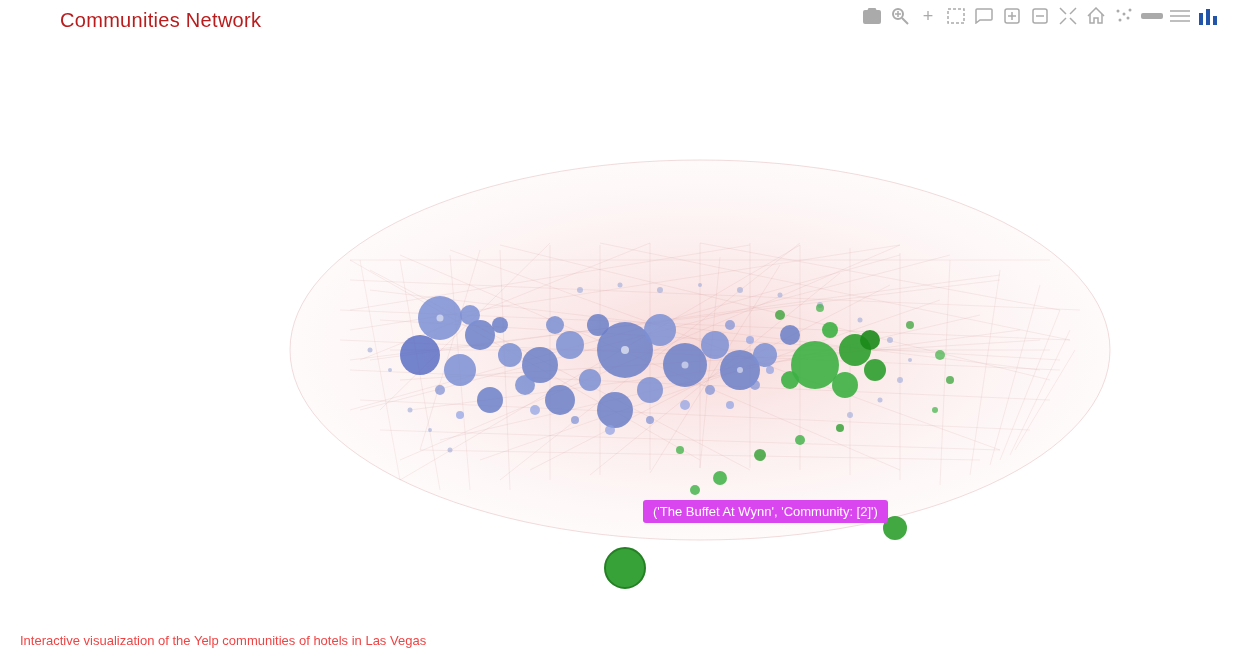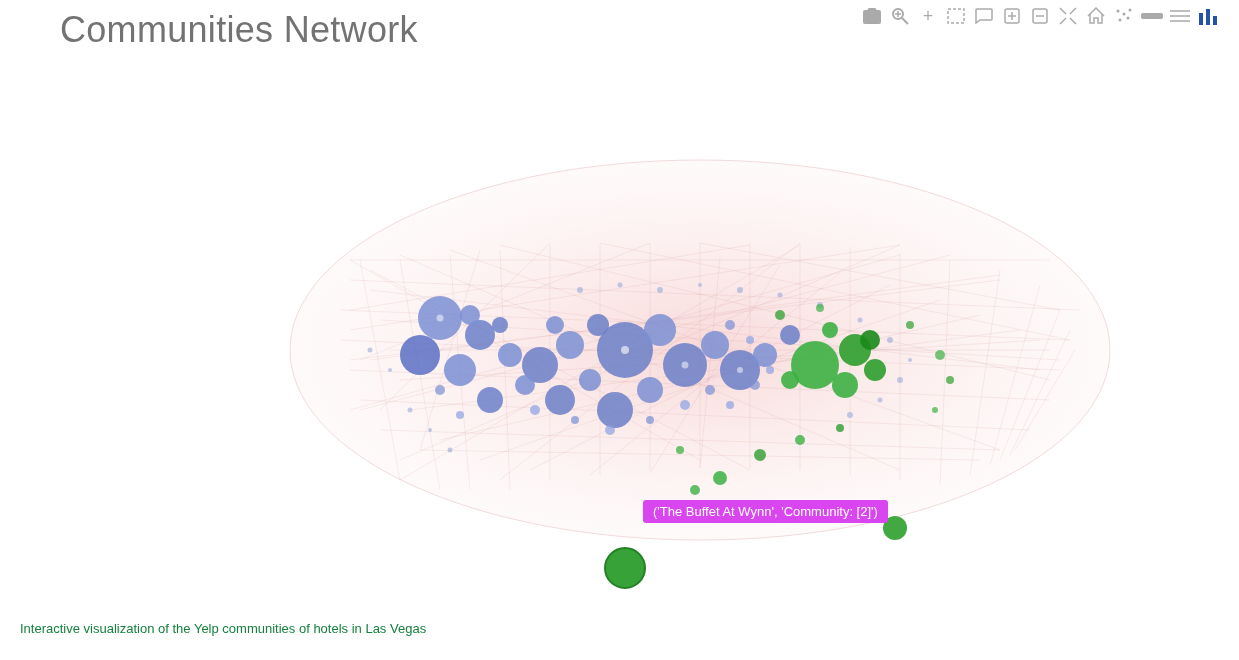--- a/index.html
+++ b/index.html
@@ -9,23 +9,23 @@
       background: #ffffff;
       font-family: Arial, sans-serif;
       overflow: hidden;
       position: relative;
     }
 
     #page-title {
       position: absolute;
       top: 9px;
       left: 60px;
-      font-size: 36px;
+      font-size: 20px;
       font-weight: 400;
-      color: #737373;
+      color: #b91c1c;
       letter-spacing: 0.3px;
     }
 
     #toolbar {
       position: absolute;
       top: 5px;
       right: 20px;
       display: flex;
       align-items: center;
       gap: 6px;
@@ -51,24 +51,24 @@
       height: 560px;
     }
 
     #network-svg {
       width: 100%;
       height: 100%;
     }
 
     #footer-text {
       position: absolute;
-      bottom: 24px;
+      bottom: 12px;
       left: 20px;
       font-size: 13px;
-      color: #15803d;
+      color: #ef4444;
       text-decoration: none;
     }
 
     .tooltip {
       position: absolute;
       background: #d946ef;
       color: #ffffff;
       padding: 4px 10px;
       font-size: 13px;
       border-radius: 3px;

